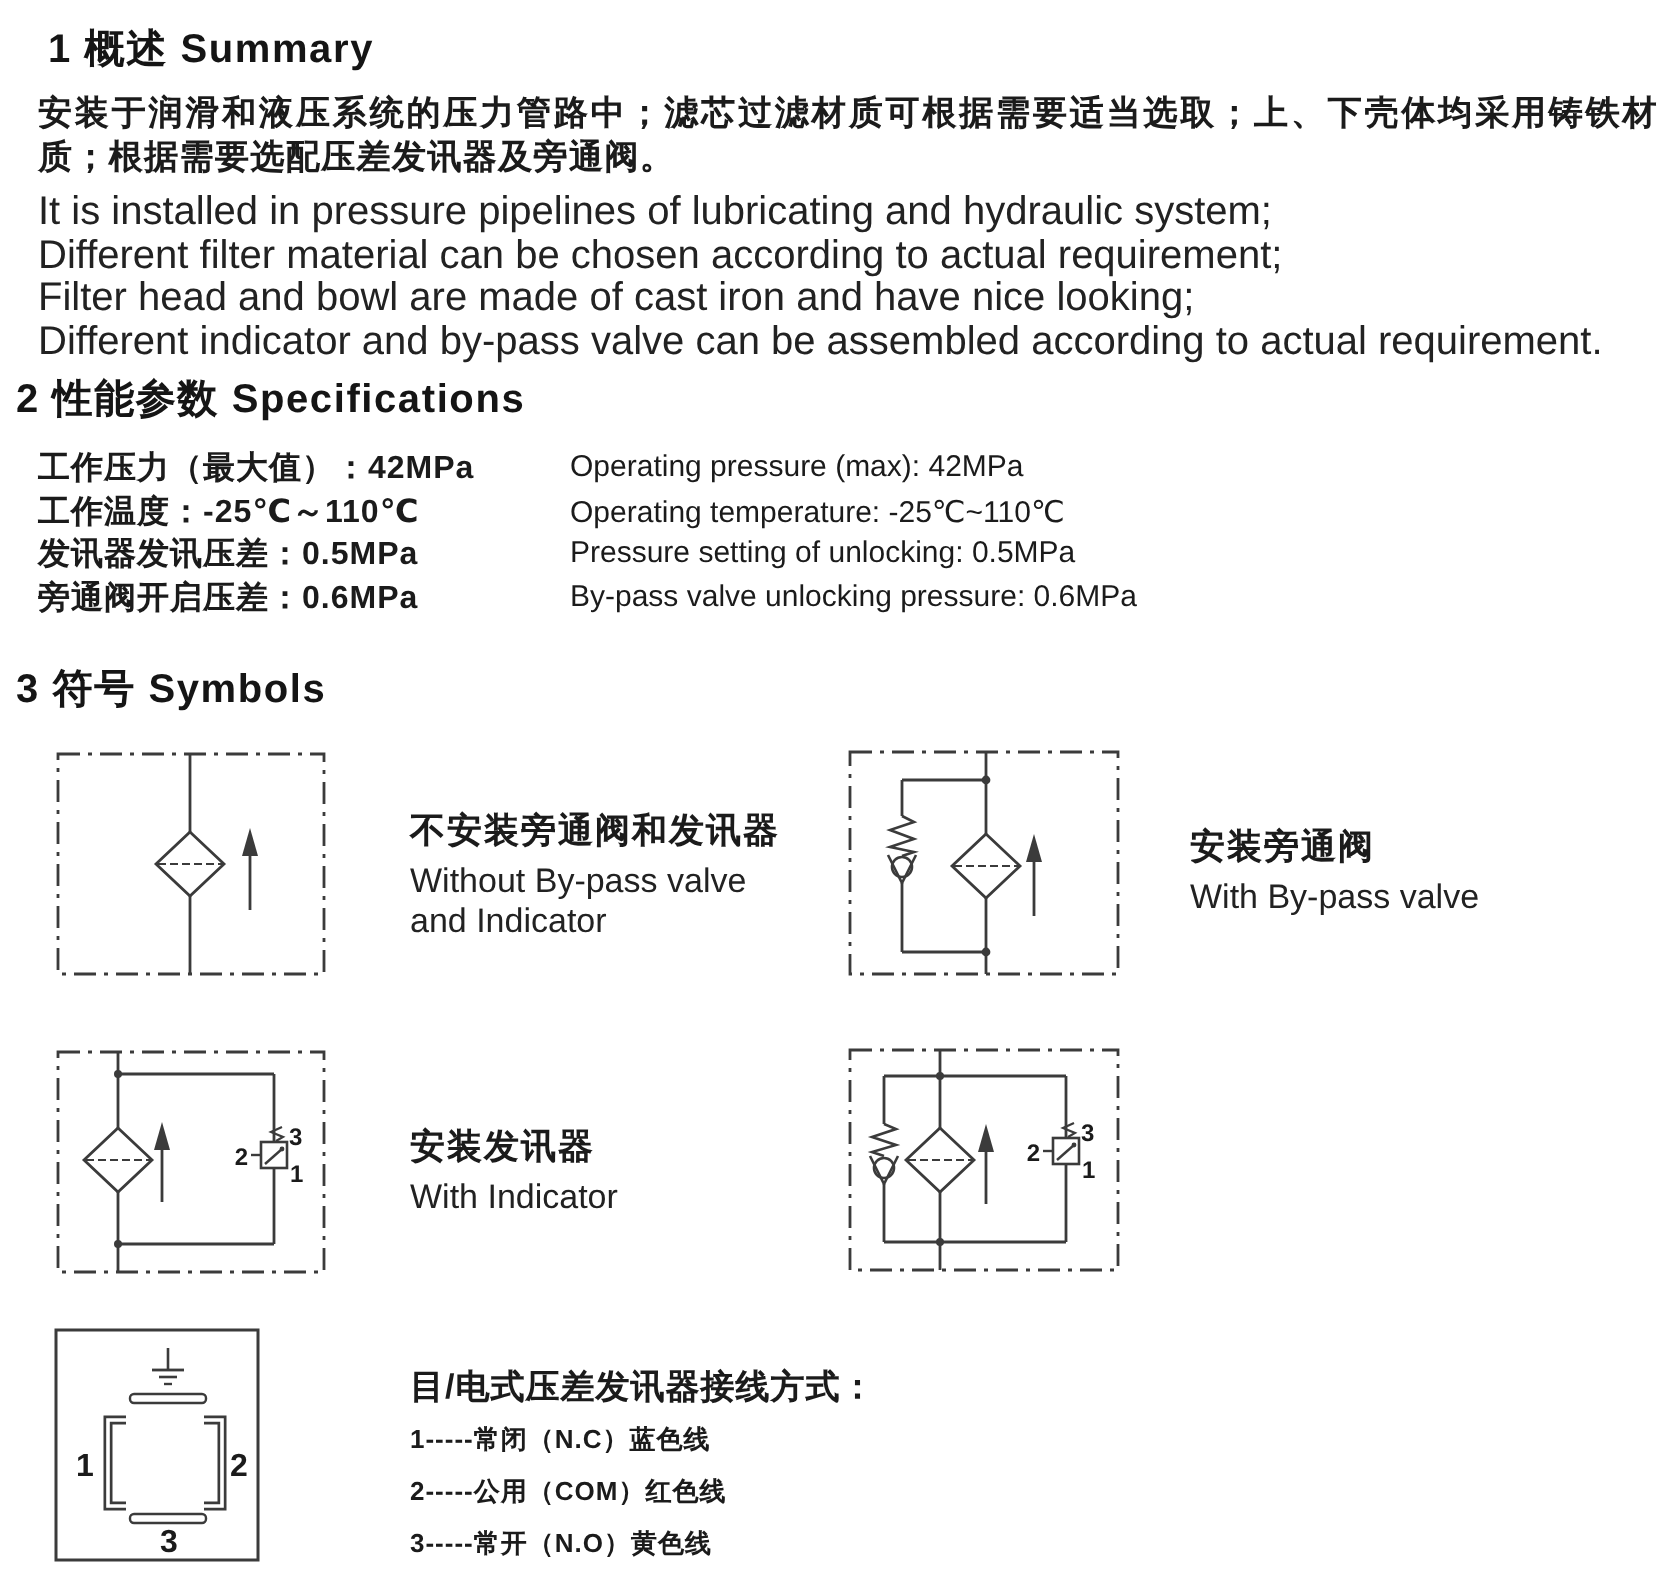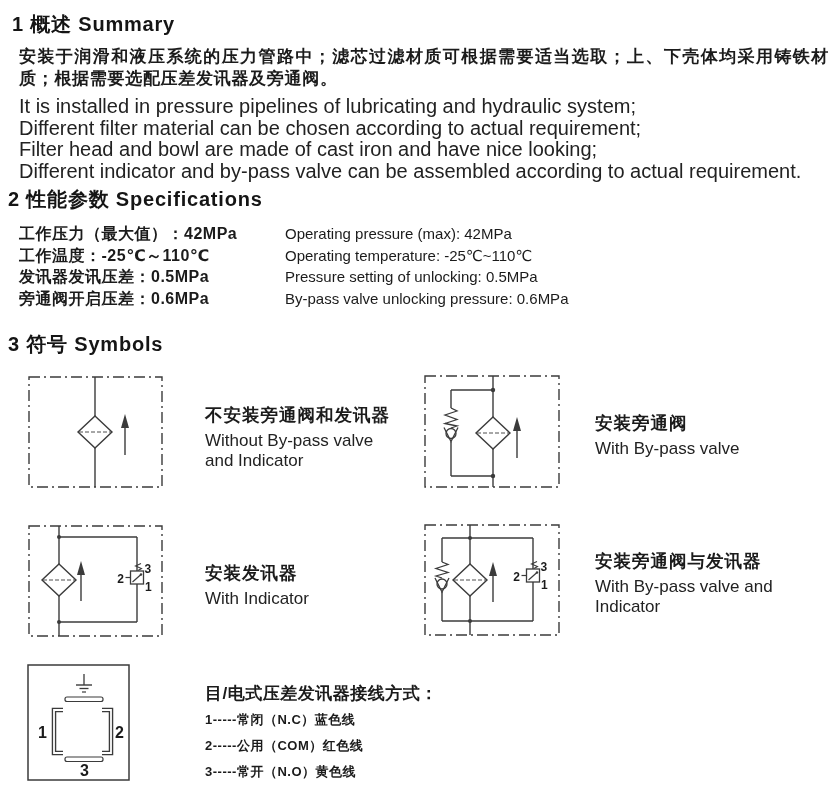--- a/index.html
+++ b/index.html
@@ -25,21 +25,21 @@
   .wiring-text .title{font-size:17px;font-weight:bold;letter-spacing:0.5px;white-space:nowrap;}
   .wiring-text .wline{font-size:13px;font-weight:bold;letter-spacing:0.5px;white-space:nowrap;line-height:23px;margin-top:3px;}
   svg{display:block;}
   svg text{font-family:"Liberation Sans","DejaVu Sans",sans-serif;fill:#1b1b1b;font-weight:bold;}
 </style>
 </head>
 <body>
 
 <div class="page">
 
-  <h1 class="sec-h abs" style="left:12px;top:11px;">1 概述 Summary</h1>
+  <h1 class="sec-h abs" style="left:24px;top:11px;">1 概述 Summary</h1>
   <div class="zh-para abs" style="left:19px;top:46px;">安装于润滑和液压系统的压力管路中；滤芯过滤材质可根据需要适当选取；上、下壳体均采用铸铁材质；根据需要选配压差发讯器及旁通阀。</div>
   <div class="abs" style="left:19px;top:96px;">
     <div class="en-line">It is installed in pressure pipelines of lubricating and hydraulic system;</div>
     <div class="en-line">Different filter material can be chosen according to actual requirement;</div>
     <div class="en-line">Filter head and bowl are made of cast iron and have nice looking;</div>
     <div class="en-line">Different indicator and by-pass valve can be assembled according to actual requirement.</div>
   </div>
 
   <h1 class="sec-h abs" style="left:8px;top:186px;">2 性能参数 Specifications</h1>
   <div class="abs" style="left:19px;top:224px;width:640px;">
@@ -182,25 +182,20 @@
           <line x1="104.5" y1="56" x2="113" y2="48.5" stroke="#3b3b3b" stroke-width="1.2"></line>
           <circle cx="113" cy="48.5" r="1.2" fill="#3b3b3b"></circle>
           <polyline points="110,44.5 113.5,42.5 107.5,40 113,37.5" fill="none" stroke="#3b3b3b" stroke-width="1.1"></polyline>
           <text x="96" y="56.5" font-size="12" text-anchor="end">2</text>
           <text x="116.5" y="46.5" font-size="12">3</text>
           <text x="117" y="65" font-size="12">1</text>
         </g>
       </g>
     </svg>
   </div>
-  <div class="sym-label abs" style="left:595px;top:549px;">
-    <div class="zh">安装旁通阀与发讯器</div>
-    <div class="en">With By-pass valve and
-Indicator</div>
-  </div>
 
   <div class="abs" style="left:27px;top:664px;">
     <svg width="103" height="117" viewBox="0 0 103 117">
       <rect x="1" y="1" width="101" height="115" fill="none" stroke="#3b3b3b" stroke-width="1.5"></rect>
       <g>
         <line x1="57" y1="10" x2="57" y2="21" stroke="#3b3b3b" stroke-width="1.3"></line>
         <line x1="49" y1="21" x2="65" y2="21" stroke="#3b3b3b" stroke-width="1.4"></line>
         <line x1="52.5" y1="24.5" x2="61.5" y2="24.5" stroke="#3b3b3b" stroke-width="1.3"></line>
         <line x1="55" y1="28" x2="59" y2="28" stroke="#3b3b3b" stroke-width="1.2"></line>
       </g>

